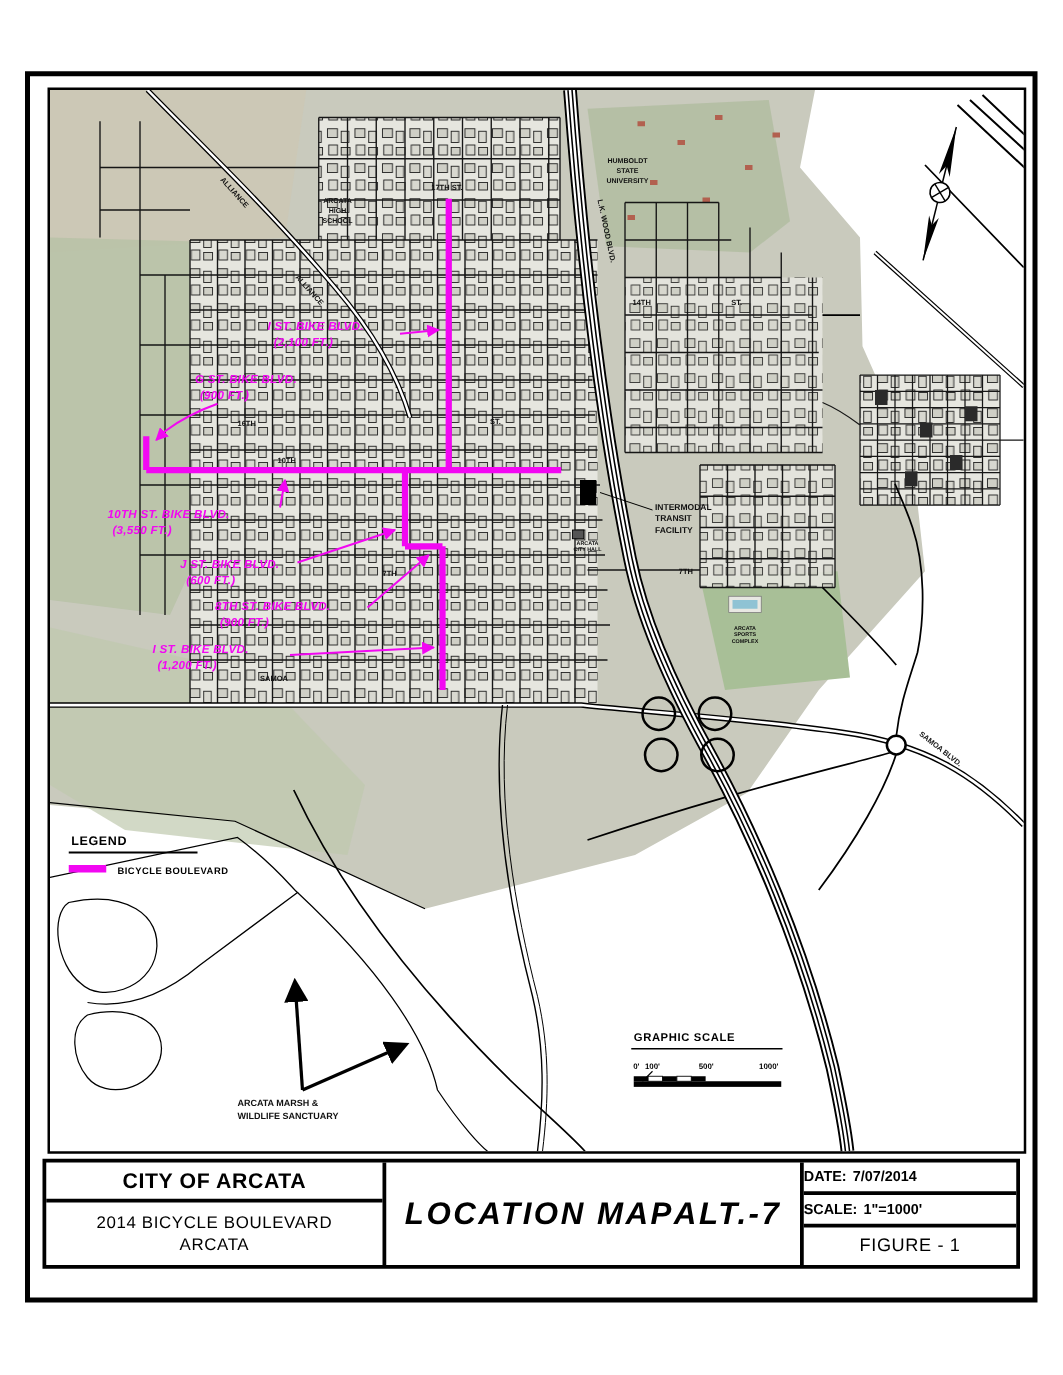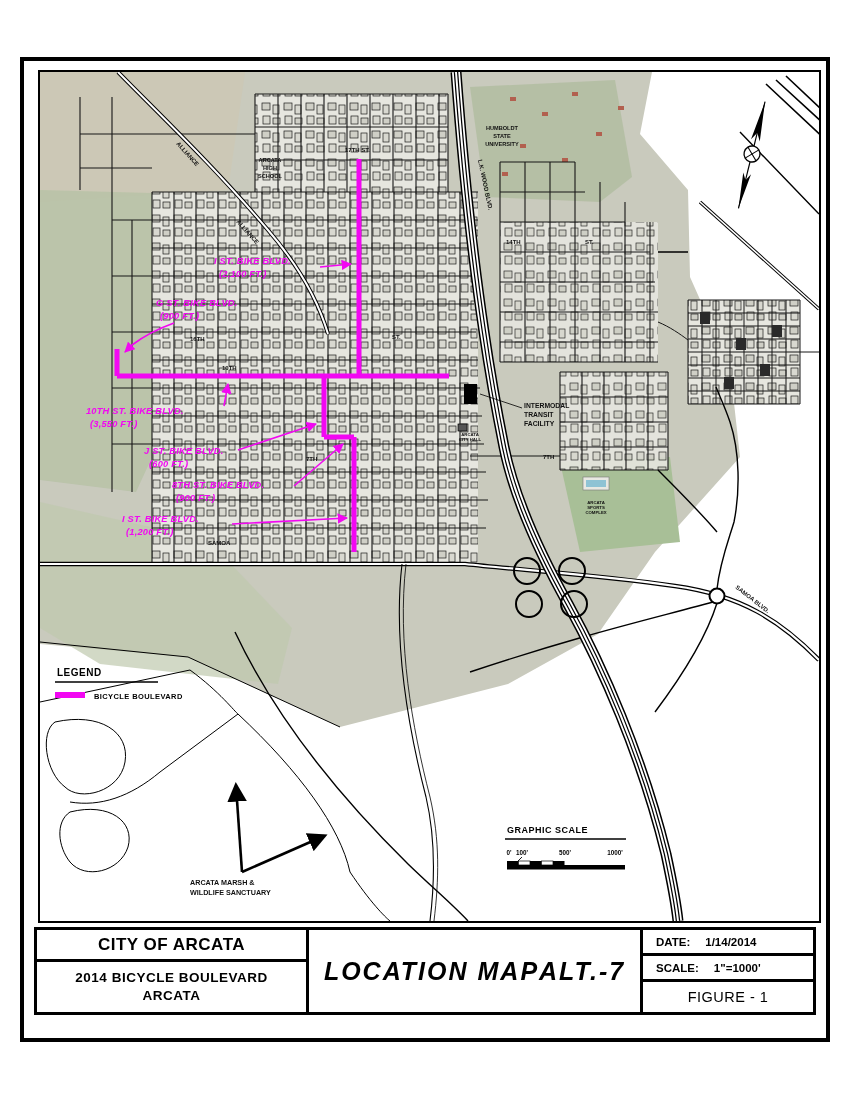--- a/index.html
+++ b/index.html
@@ -11,27 +11,27 @@
             border:2px solid #000;background:#fff;}
   .map-area svg{display:block;}
 
   
   .tb{position:absolute;left:10px;right:10px;top:866px;height:88px;
       border:3px solid #000;box-sizing:border-box;display:flex;background:#fff;}
   .tb-left{width:272px;display:flex;flex-direction:column;border-right:3px solid #000;box-sizing:border-box;}
   .tb-agency{height:29px;border-bottom:3px solid #000;display:flex;align-items:center;justify-content:center;
              font-size:17px;font-weight:bold;letter-spacing:.5px;}
   .tb-project{flex:1;display:flex;flex-direction:column;align-items:center;justify-content:center;
-              font-size:13.5px;font-weight:bold;line-height:1.3;letter-spacing:.5px;text-align:center;}
+              font-size:13.5px;font-weight:normal;line-height:1.3;letter-spacing:.5px;text-align:center;}
   .tb-center{flex:1;display:flex;flex-direction:row;align-items:center;justify-content:center;
              border-right:3px solid #000;box-sizing:border-box;
              font-size:25px;font-weight:bold;font-style:italic;letter-spacing:2px;line-height:1.45;}
   .tb-right{width:170px;display:flex;flex-direction:column;}
-  .tb-row{height:26px;border-bottom:3px solid #000;display:flex;align-items:center;padding-left:13px;
-          font-size:11.5px;font-weight:bold;gap:15px;box-sizing:border-box;}
+  .tb-row{height:26px;border-bottom:3px solid #000;display:flex;align-items:center;padding-left:0;
+          font-size:11.5px;font-weight:bold;gap:5px;box-sizing:border-box;}
   .tb-figure{flex:1;display:flex;align-items:center;justify-content:center;
              font-size:14.5px;font-weight:normal;letter-spacing:.5px;}
 
   
   text{font-family:"Liberation Sans","DejaVu Sans",sans-serif;}
   .rt{fill:#f207f2;font-weight:bold;font-style:italic;font-size:9.3px;letter-spacing:.2px;}
   .st{fill:#111;font-weight:bold;font-size:6px;}
   .st-sm{fill:#111;font-weight:bold;font-size:4.3px;}
   .poi{fill:#111;font-weight:bold;font-size:5.6px;text-anchor:middle;}
   .poi-l{fill:#111;font-weight:bold;font-size:6.8px;}
@@ -283,21 +283,21 @@
           <div>ARCATA</div>
         </div>
       </div>
       <div class="tb-center">
         <div>LOCATION  MAP</div>
         <div>ALT.-7</div>
       </div>
       <div class="tb-right">
         <div class="tb-row">
           <span>DATE:</span>
-          <span>1/14/2014</span>
+          <span>7/07/2014</span>
         </div>
         <div class="tb-row">
           <span>SCALE:</span>
           <span>1"=1000'</span>
         </div>
         <div class="tb-figure">FIGURE - 1</div>
       </div>
     </div>
 
   </div>

